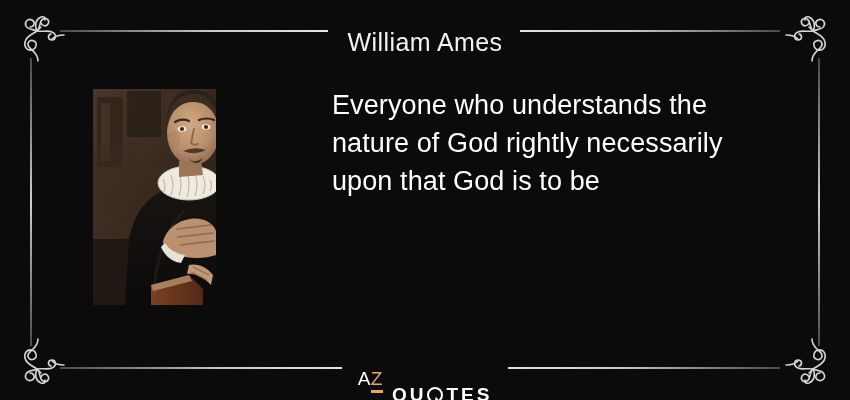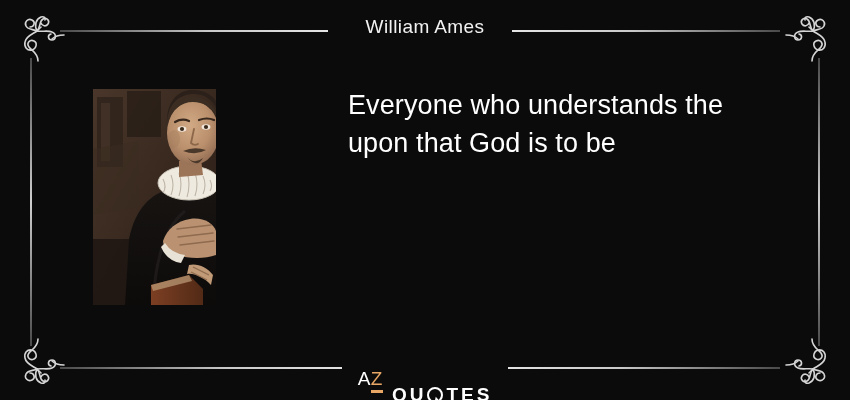--- a/index.html
+++ b/index.html
@@ -62,24 +62,24 @@
   .corner-tl { left: 8px;  top: 5px; }
   .corner-tr { left: 778px; top: 5px; transform: scaleX(-1); }
   .corner-bl { left: 8px;  top: 331px; transform: scaleY(-1); }
   .corner-br { left: 778px; top: 331px; transform: scale(-1,-1); }
 
   
   .author-title {
     position: absolute;
     left: 0;
     right: 0;
-    top: 16px;
+    top: 28px;
     text-align: center;
     color: #f2f2f2;
-    font-size: 19px;
+    font-size: 25px;
     letter-spacing: 0.4px;
     font-weight: 400;
     z-index: 4;
   }
   .author-title-wrap {
     display: inline-block;
     background: #0b0b0b;
     padding: 0 18px;
   }
 
@@ -91,21 +91,21 @@
     width: 123px;
     height: 216px;
     overflow: hidden;
     background: #2a1f18;
   }
   .portrait svg { display: block; }
 
   
   .quote-body {
     position: absolute;
-    left: 348px;
+    left: 332px;
     top: 86px;
     width: 452px;
     color: #ffffff;
     font-size: 27px;
     line-height: 38px;
     font-weight: 400;
     letter-spacing: 0.1px;
   }
   .quote-line { white-space: pre; }
 
@@ -320,20 +320,21 @@
         <g stroke="#8e6a4e" stroke-width="1.2" fill="none">
           <path d="M100 178 L116 186"></path>
           <path d="M98 183 L114 191"></path>
         </g>
       </g>
     </svg>
   </div>
 
   <div class="quote-body">
     <div class="quote-line">Everyone who understands the</div>
+    <div class="quote-line">nature of God rightly necessarily</div>
     <div class="quote-line">upon that God is to be</div>
   </div>
 
   <div class="brand">
     <span class="brand-inner">
       <span class="brand-az"><span class="brand-a">A</span><span class="brand-z">Z</span></span><span class="brand-quotes"><span>QU</span><span class="brand-bubble"><span class="ring"></span><span class="tail"></span></span><span>TES</span></span>
     </span>
   </div>
 
 </div>

